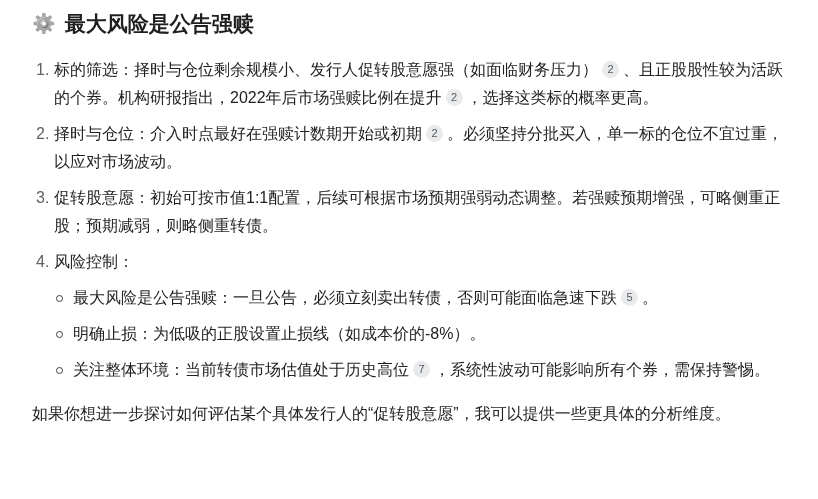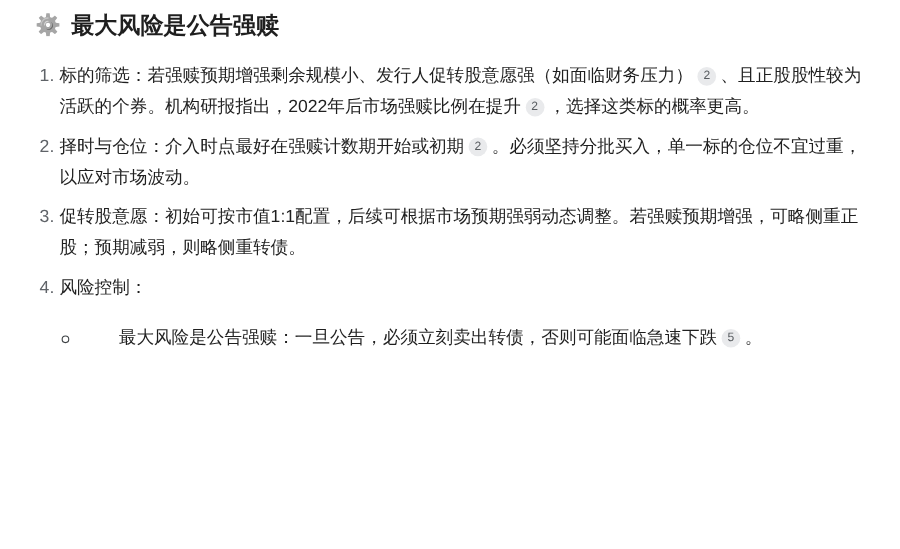--- a/index.html
+++ b/index.html
@@ -15,21 +15,21 @@
     font-size:21px;line-height:28px;font-weight:700;
     margin:4px 0 18px 0;color:var(--text,#1f1f1f);
   }
   .heading .emoji{font-size:19px;filter:grayscale(1);font-weight:400;}
   ol.kp-list{list-style:none;margin:0;padding:0;}
   ol.kp-list > li{display:flex;margin:0 0 8px 0;padding-left:4px;}
   .num{flex:none;width:14px;margin-right:4px;color:var(--marker,#5f6368);}
   .li-content{flex:1;min-width:0;}
   .bold{font-weight:400;}
   ul.sub{list-style:none;margin:6px 0 0 0;padding:0;}
-  ul.sub > li{display:flex;margin:18px 0 5px 0;padding-left:2px;gap:35px;}
+  ul.sub > li{display:flex;margin:8px 0 5px 0;padding-left:2px;}
   .circle-marker{
     flex:none;width:5px;height:5px;border:1.2px solid #3c4043;
     border-radius:50%;margin:11px 10px 0 0;background:transparent;
   }
   .badge{
     display:inline-flex;align-items:center;justify-content:center;
     width:17px;height:17px;border-radius:50%;
     background:var(--badge-bg,#e9eaec);color:var(--badge-text,#575b5f);
     font-size:11px;line-height:17px;margin:0 4px;
     vertical-align:2px;cursor:pointer;user-select:none;
@@ -41,34 +41,43 @@
 
 <div class="page">
   <h2 class="heading">
     <span class="emoji">⚙️</span>
     <span>最大风险是公告强赎</span>
   </h2>
 
   <ol class="kp-list" id="kp-list">
       <li>
         <span class="num">1.</span>
-        <div class="li-content"><span class="bold">标的筛选</span><span>：若强赎预期增强</span><span class="bold">剩余规模小、发行人促转股意愿强</span><span>（如面临财务压力）</span><span class="badge">2</span><span>、且正股</span><span class="bold">股性较为活跃</span><span>的个券。机构研报指出，2022年后市场强赎比例在提升</span><span class="badge">2</span><span>，选择这类标的概率更高。</span></div>
+        <div class="li-content"><span class="bold">标的筛选</span><span>：择时与仓位</span><span class="bold">剩余规模小、发行人促转股意愿强</span><span>（如面临财务压力）</span><span class="badge">2</span><span>、且正股</span><span class="bold">股性较为活跃</span><span>的个券。机构研报指出，2022年后市场强赎比例在提升</span><span class="badge">2</span><span>，选择这类标的概率更高。</span></div>
       </li>
       <li>
         <span class="num">2.</span>
         <div class="li-content"><span class="bold">择时与仓位</span><span>：介入时点最好在强赎计数期</span><span class="bold">开始或初期</span><span class="badge">2</span><span>。必须坚持</span><span class="bold">分批买入</span><span>，单一标的仓位不宜过重，以应对市场波动。</span></div>
       </li>
       <li>
         <span class="num">3.</span>
         <div class="li-content"><span class="bold">促转股意愿</span><span>：初始可按市值1:1配置，后续可根据市场预期强弱动态调整。若强赎预期增强，可略侧重正股；预期减弱，则略侧重转债。</span></div>
       </li>
       <li>
         <span class="num">4.</span>
         <div class="li-content"><span class="bold">风险控制</span><span>：</span><ul class="sub">
             <li>
               <span class="circle-marker"></span>
               <div class="li-content"><span class="bold">最大风险是公告强赎</span><span>：一旦公告，必须立刻卖出转债，否则可能面临急速下跌</span><span class="badge">5</span><span>。</span></div>
             </li>
+            <li>
+              <span class="circle-marker"></span>
+              <div class="li-content"><span class="bold">明确止损</span><span>：为低吸的正股设置止损线（如成本价的-8%）。</span></div>
+            </li>
+            <li>
+              <span class="circle-marker"></span>
+              <div class="li-content"><span class="bold">关注整体环境</span><span>：当前转债市场估值处于历史高位</span><span class="badge">7</span><span>，系统性波动可能影响所有个券，需保持警惕。</span></div>
+            </li>
           </ul></div>
       </li>
     </ol>
 
+  <p class="para">如果你想进一步探讨如何评估某个具体发行人的“促转股意愿”，我可以提供一些更具体的分析维度。</p>
 </div>
 
 </body></html>

